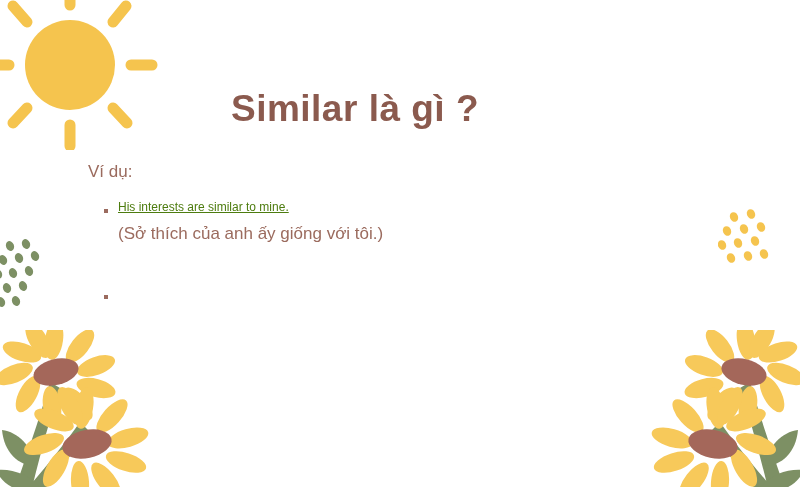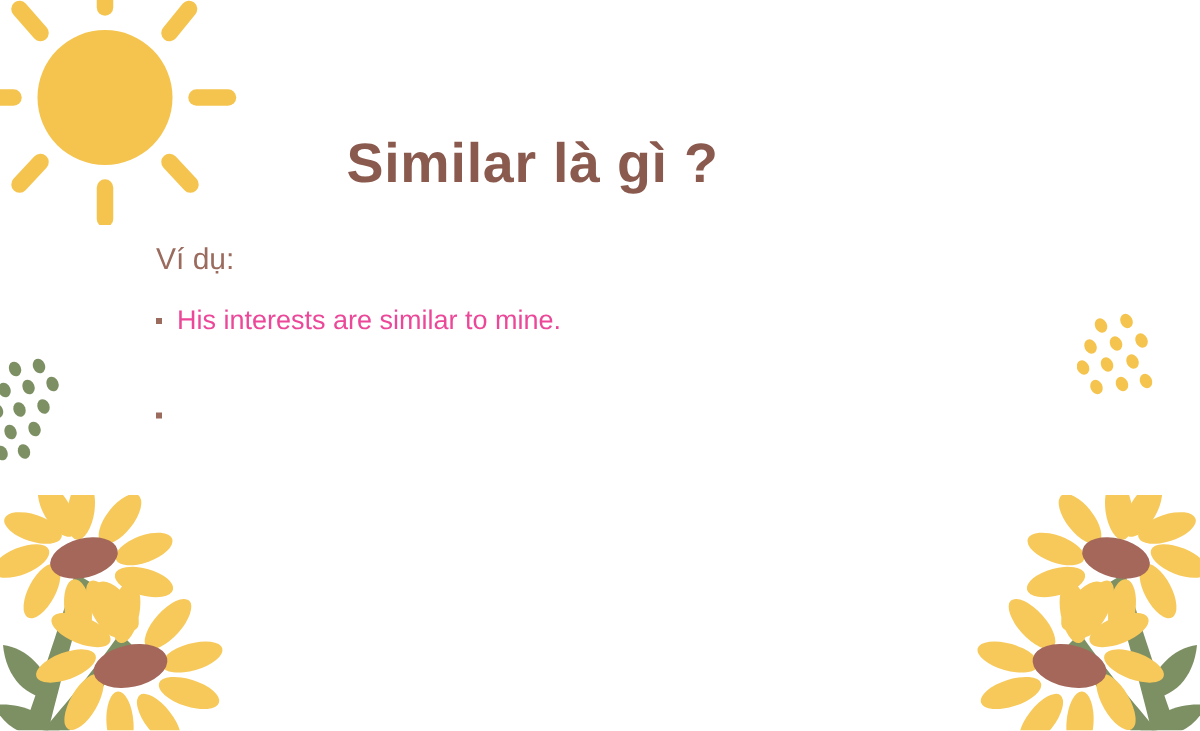--- a/index.html
+++ b/index.html
@@ -31,35 +31,36 @@
   }
 
   
   .body-area {
     position: absolute;
     left: 88px;
     top: 162px;
     width: 560px;
   }
   .example-label {
-    font-size: 20px;
+    font-size: 17px;
     color: #9b6b5e;
-    margin: 0 0 18px 16px;
+    margin: 0 0 18px 0;
   }
   .example-block {
     margin: 0 0 42px 0;
   }
   .example-block:last-child { margin-bottom: 0; }
   .ex-line-en {
     display: flex;
     align-items: flex-start;
-    font-size: 18px;
-    color: #ec4899;
+    font-size: 12px;
+    color: #4d7c0f;
     margin: 0 0 10px 0;
     padding-left: 16px;
+    text-decoration: underline;
   }
   .bullet-dot {
     width: 4px;
     height: 4px;
     background: #9b6b5e;
     margin-top: 9px;
     margin-right: 10px;
     flex: 0 0 auto;
   }
   .ex-line-vi {
@@ -220,20 +221,21 @@
 
   <div class="body-area">
 
     <p class="example-label">Ví dụ:</p>
 
     <div class="example-block">
       <div class="ex-line-en">
         <span class="bullet-dot"></span>
         <span>His interests are similar to mine.</span>
       </div>
+      <div class="ex-line-vi">(Sở thích của anh ấy giống với tôi.)</div>
     </div>
 
     <div class="example-block">
       <div class="ex-line-en">
         <span class="bullet-dot"></span>
       </div>
     </div>
 
   </div>
 

